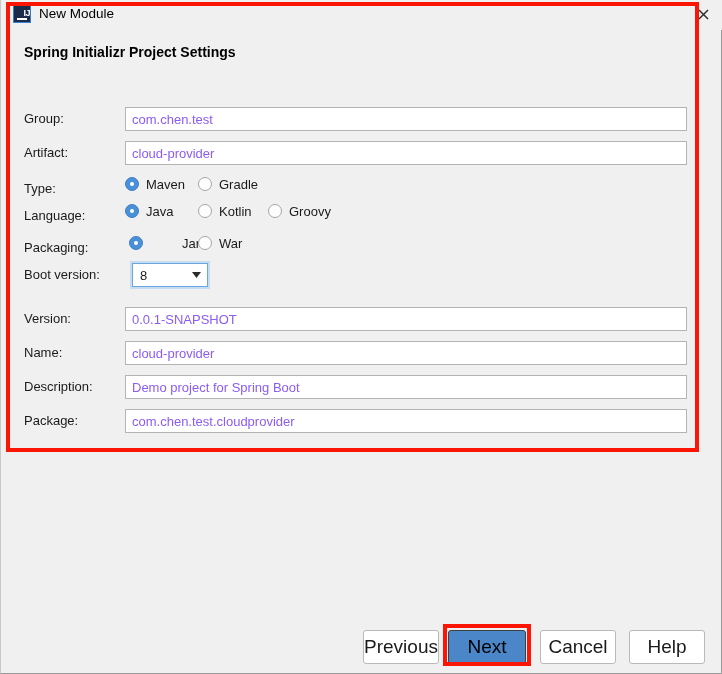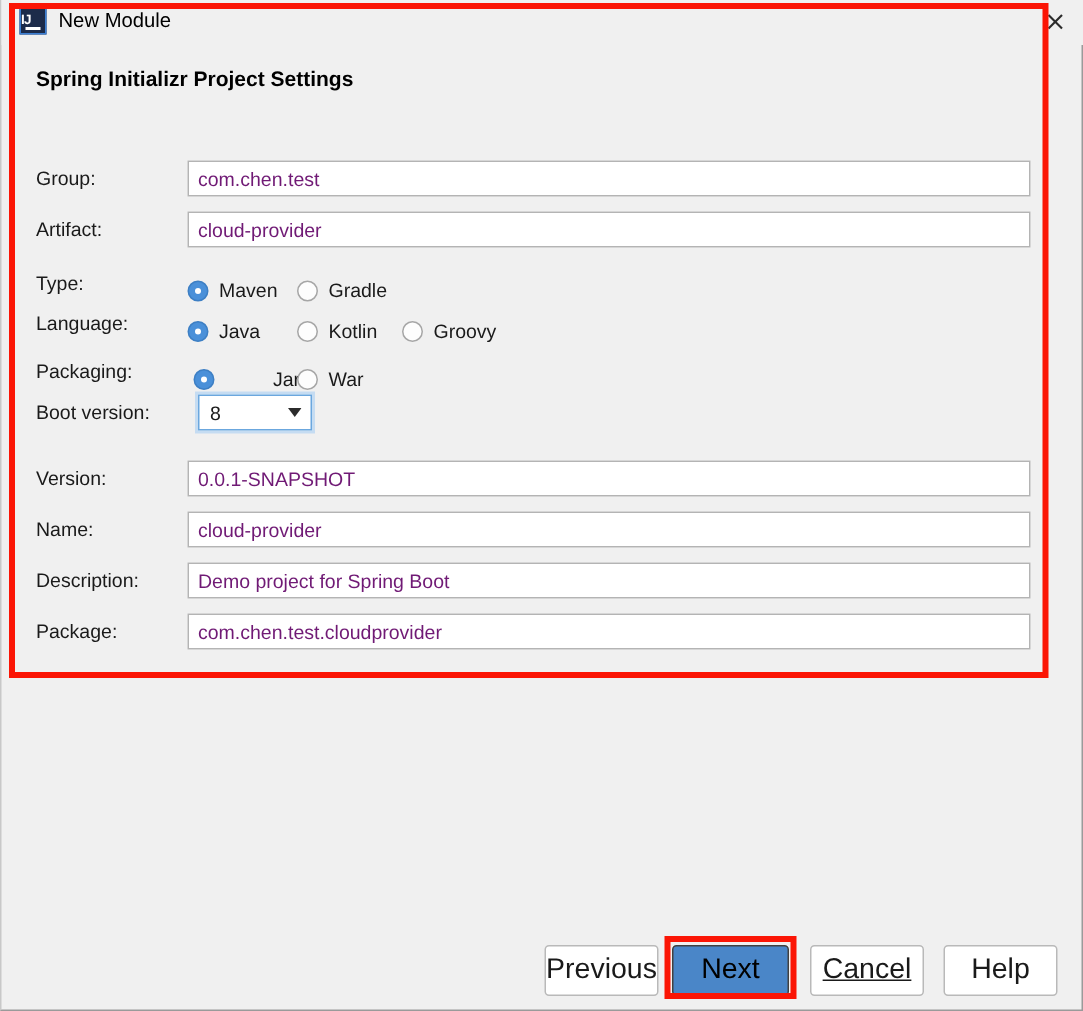--- a/index.html
+++ b/index.html
@@ -40,21 +40,21 @@
   }
   #title-icon {
     position: absolute;
     left: 12px; top: 5px;
     width: 18px; height: 18px;
     background: #1c2b4a;
     border: 1px solid #3b7fd4;
     box-sizing: border-box;
     display: flex;
     align-items: center;
-    justify-content: flex-start;
+    justify-content: flex-end;
   }
   #title-icon .ij {
     color: #ffffff;
     font-size: 9px;
     font-weight: bold;
     font-family: "Liberation Sans", sans-serif;
     letter-spacing: -0.5px;
     line-height: 1;
     margin-top: -2px;
   }
@@ -131,38 +131,38 @@
     position: absolute;
     left: 101px;
     top: 0;
     width: 562px;
     height: 24px;
     background: #ffffff;
     border: 1px solid #b4b4b4;
     box-sizing: border-box;
     font-family: "Liberation Sans", sans-serif;
     font-size: 13px;
-    color: #701a75;
+    color: #8b5cf6;
     padding: 0 6px;
     outline: none;
   }
 
   
   .radio-group {
     position: absolute;
     left: 101px;
     top: 0;
     height: 24px;
   }
   .radio-item {
     position: absolute;
     top: 0;
     height: 24px;
     display: flex;
-    align-items: flex-end;
+    align-items: flex-start;
     cursor: pointer;
     white-space: nowrap;
   }
   .radio-mark {
     width: 14px;
     height: 14px;
     border-radius: 50%;
     box-sizing: border-box;
     flex: 0 0 auto;
     position: relative;
@@ -242,21 +242,21 @@
     justify-content: center;
     padding: 16px;
   }
   .dlg-btn.primary {
     background: #4a86c8;
     border: 1px solid #404040;
     color: #000000;
   }
   #btn-previous { left: 362px; width: 76px; }
   #btn-next     { left: 447px; width: 78px; }
-  #btn-cancel   { left: 539px; width: 76px; text-decoration: underline; }
+  #btn-cancel   { left: 539px; width: 76px; }
   #btn-help     { left: 628px; width: 76px; }
 </style>
 </head>
 <body>
 
 <div id="window">
 
   <div id="titlebar">
     <div id="title-icon">
       <span class="ij">IJ</span>

